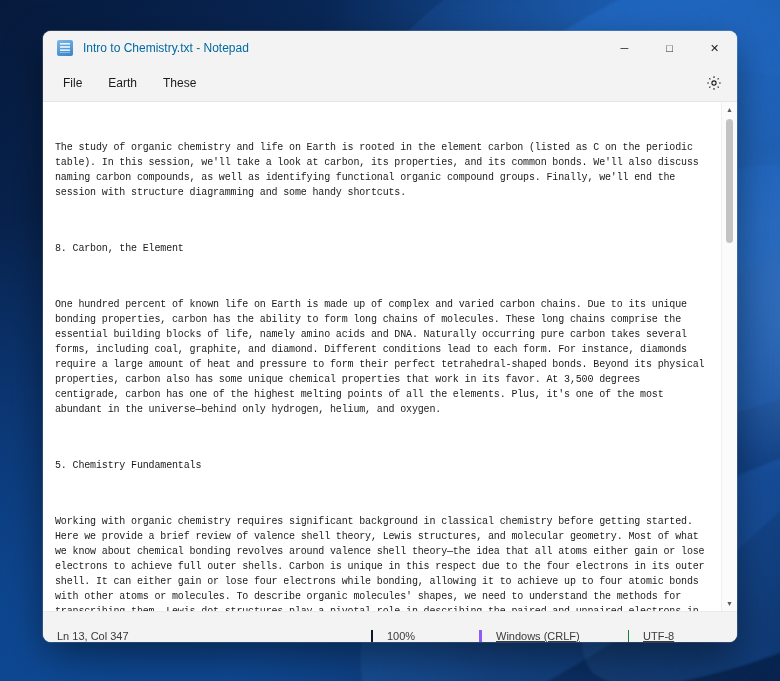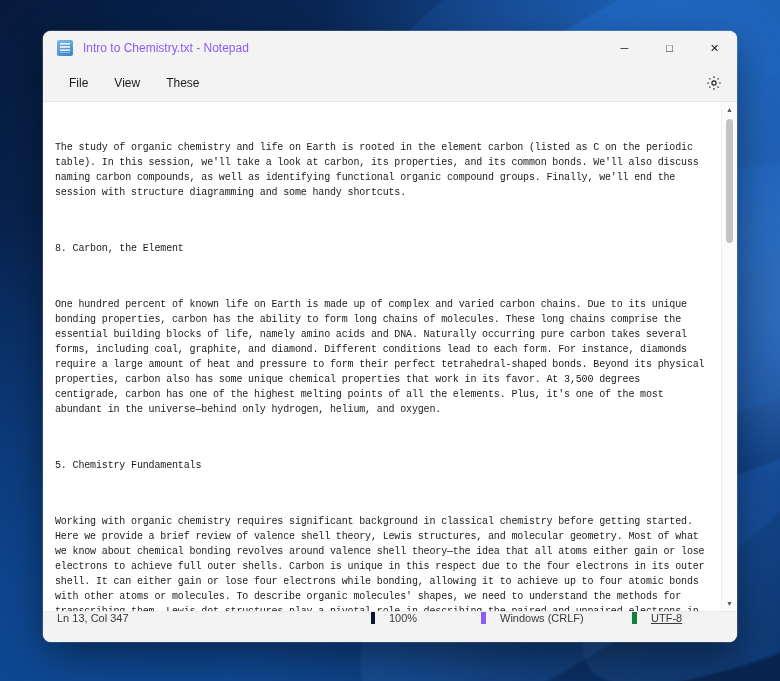--- a/index.html
+++ b/index.html
@@ -93,21 +93,21 @@
     content: "";
     position: absolute;
     left: 3px; top: 3px; right: 3px; bottom: 3px;
     background:
       linear-gradient(to bottom, #fff 0 1.5px, transparent 1.5px 3px) repeat-y;
     background-size: 100% 3.2px;
     opacity: .85;
   }
   .title-text {
     font-size: 12px;
-    color: #8b5cf6;
+    color: #0369a1;
     white-space: nowrap;
   }
   .win-controls {
     margin-left: auto;
     display: flex;
     height: 34px;
   }
   .win-btn {
     width: 45px;
     height: 34px;
@@ -117,21 +117,21 @@
     color: #1b1b1b;
     font-size: 11px;
     line-height: 1;
   }
 
   
   .menubar {
     height: 36px;
     display: flex;
     align-items: center;
-    padding: 0 8px 0 14px;
+    padding: 0 8px 0 8px;
     background: #f3f3f3;
     flex: 0 0 auto;
   }
   .menu-item {
     font-size: 12px;
     color: #1b1b1b;
     padding: 5px 12px;
     border-radius: 4px;
     margin-right: 2px;
   }
@@ -195,30 +195,30 @@
     border-radius: 4px;
     background: #c3c3c3;
   }
 
   
   .statusbar {
     height: 30px;
     flex: 0 0 auto;
     background: #f3f3f3;
     display: flex;
-    align-items: flex-start;
+    align-items: flex-end;
     font-size: 11px;
     color: #3a3a3a;
     border-top: 1px solid #eaeaea;
   }
   .sb-cell { padding: 0 14px; white-space: nowrap; }
   .sb-cell.caret { width: 300px; }
-  .sb-cell.zoom  { width: 78px; border-left: 4px solid #0f172a; }
-  .sb-cell.eol   { width: 118px; border-left: 5px solid #8b5cf6; }
-  .sb-cell.enc   { border-left: 5px solid #15803d; text-decoration: underline; }
+  .sb-cell.zoom  { width: 78px; border-left: 2px solid #0f172a; }
+  .sb-cell.eol   { width: 118px; border-left: 3px solid #8b5cf6; text-decoration: underline; }
+  .sb-cell.enc   { border-left: 1px solid #15803d; text-decoration: underline; }
 </style>
 </head>
 <body>
 
 <div id="desktop">
   <div class="swirl s1"></div>
   <div class="swirl s2"></div>
   <div class="glow"></div>
   <div class="ribbon r1"></div>
   <div class="ribbon r2"></div>
@@ -233,21 +233,21 @@
     <div class="title-text">Intro to Chemistry.txt - Notepad</div>
     <div class="win-controls">
       <div class="win-btn">─</div>
       <div class="win-btn">□</div>
       <div class="win-btn close">✕</div>
     </div>
   </div>
 
   <div class="menubar">
     <div class="menu-item">File</div>
-    <div class="menu-item">View</div>
+    <div class="menu-item">Earth</div>
     <div class="menu-item">These</div>
     <div class="gear">
       <svg width="16" height="16" viewBox="0 0 16 16" aria-hidden="true">
         <g fill="none" stroke="#1b1b1b" stroke-width="1.1">
           <circle cx="8" cy="8" r="2.1"></circle>
           <path d="M8 1.3v1.6M8 13.1v1.6M1.3 8h1.6M13.1 8h1.6M3.3 3.3l1.1 1.1M11.6 11.6l1.1 1.1M12.7 3.3l-1.1 1.1M4.4 11.6l-1.1 1.1"></path>
         </g>
       </svg>
     </div>
   </div>

